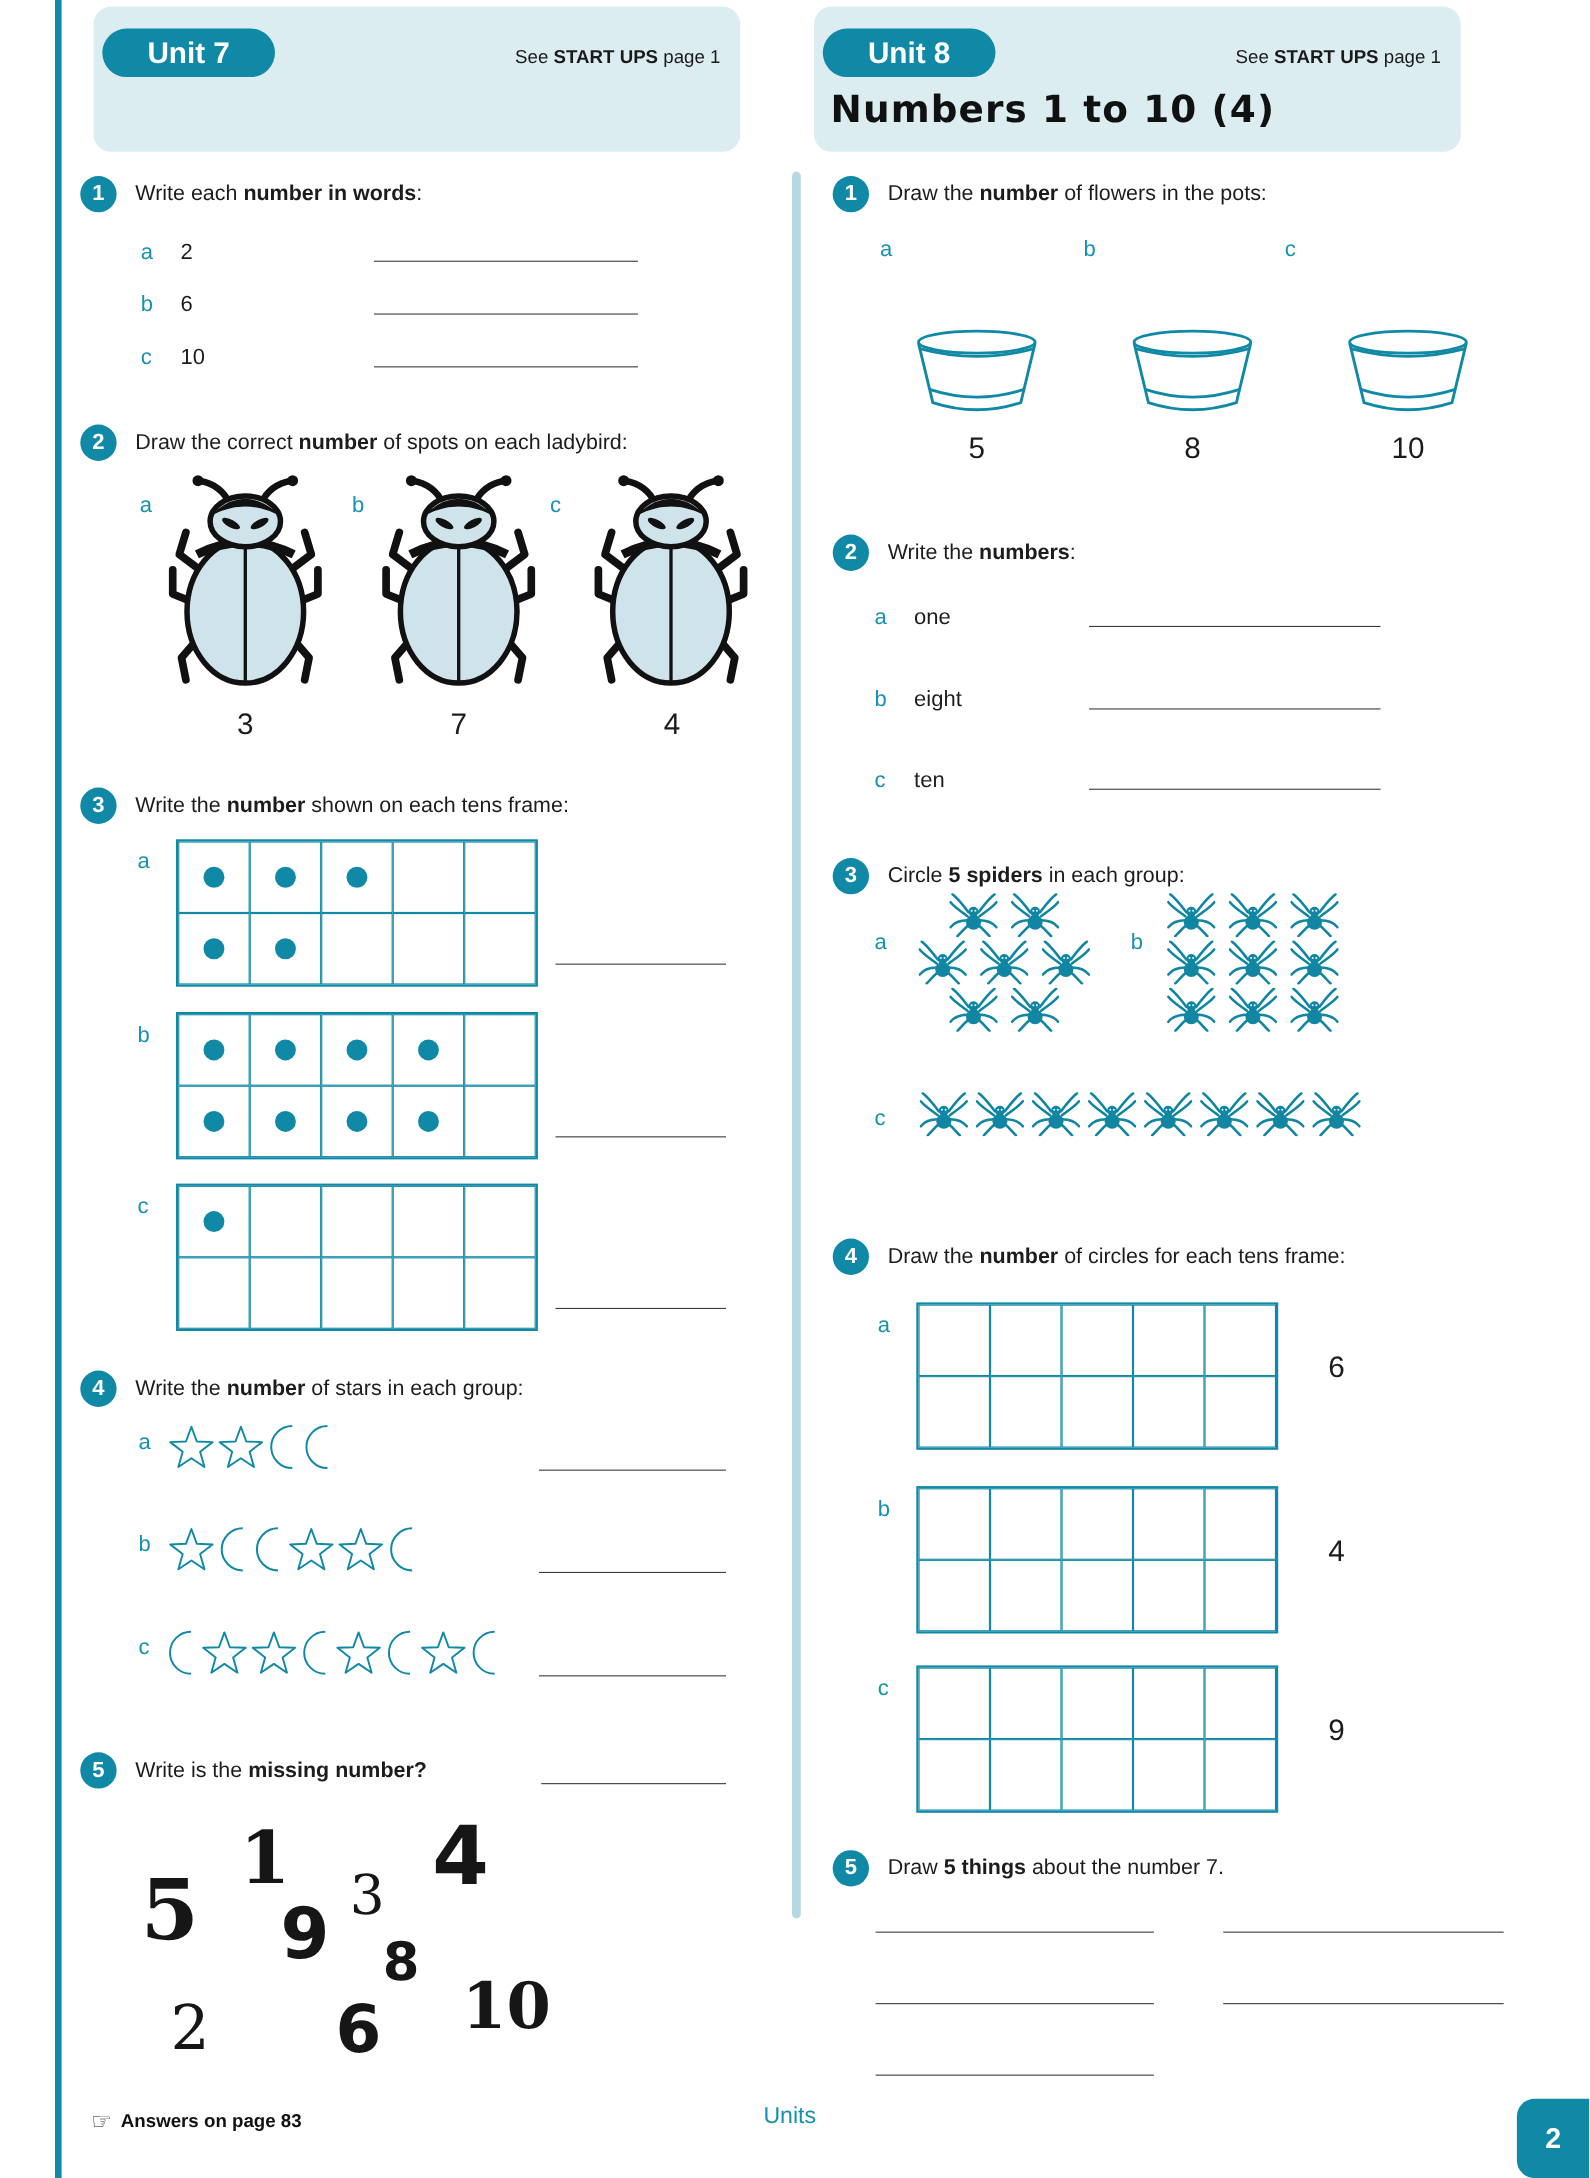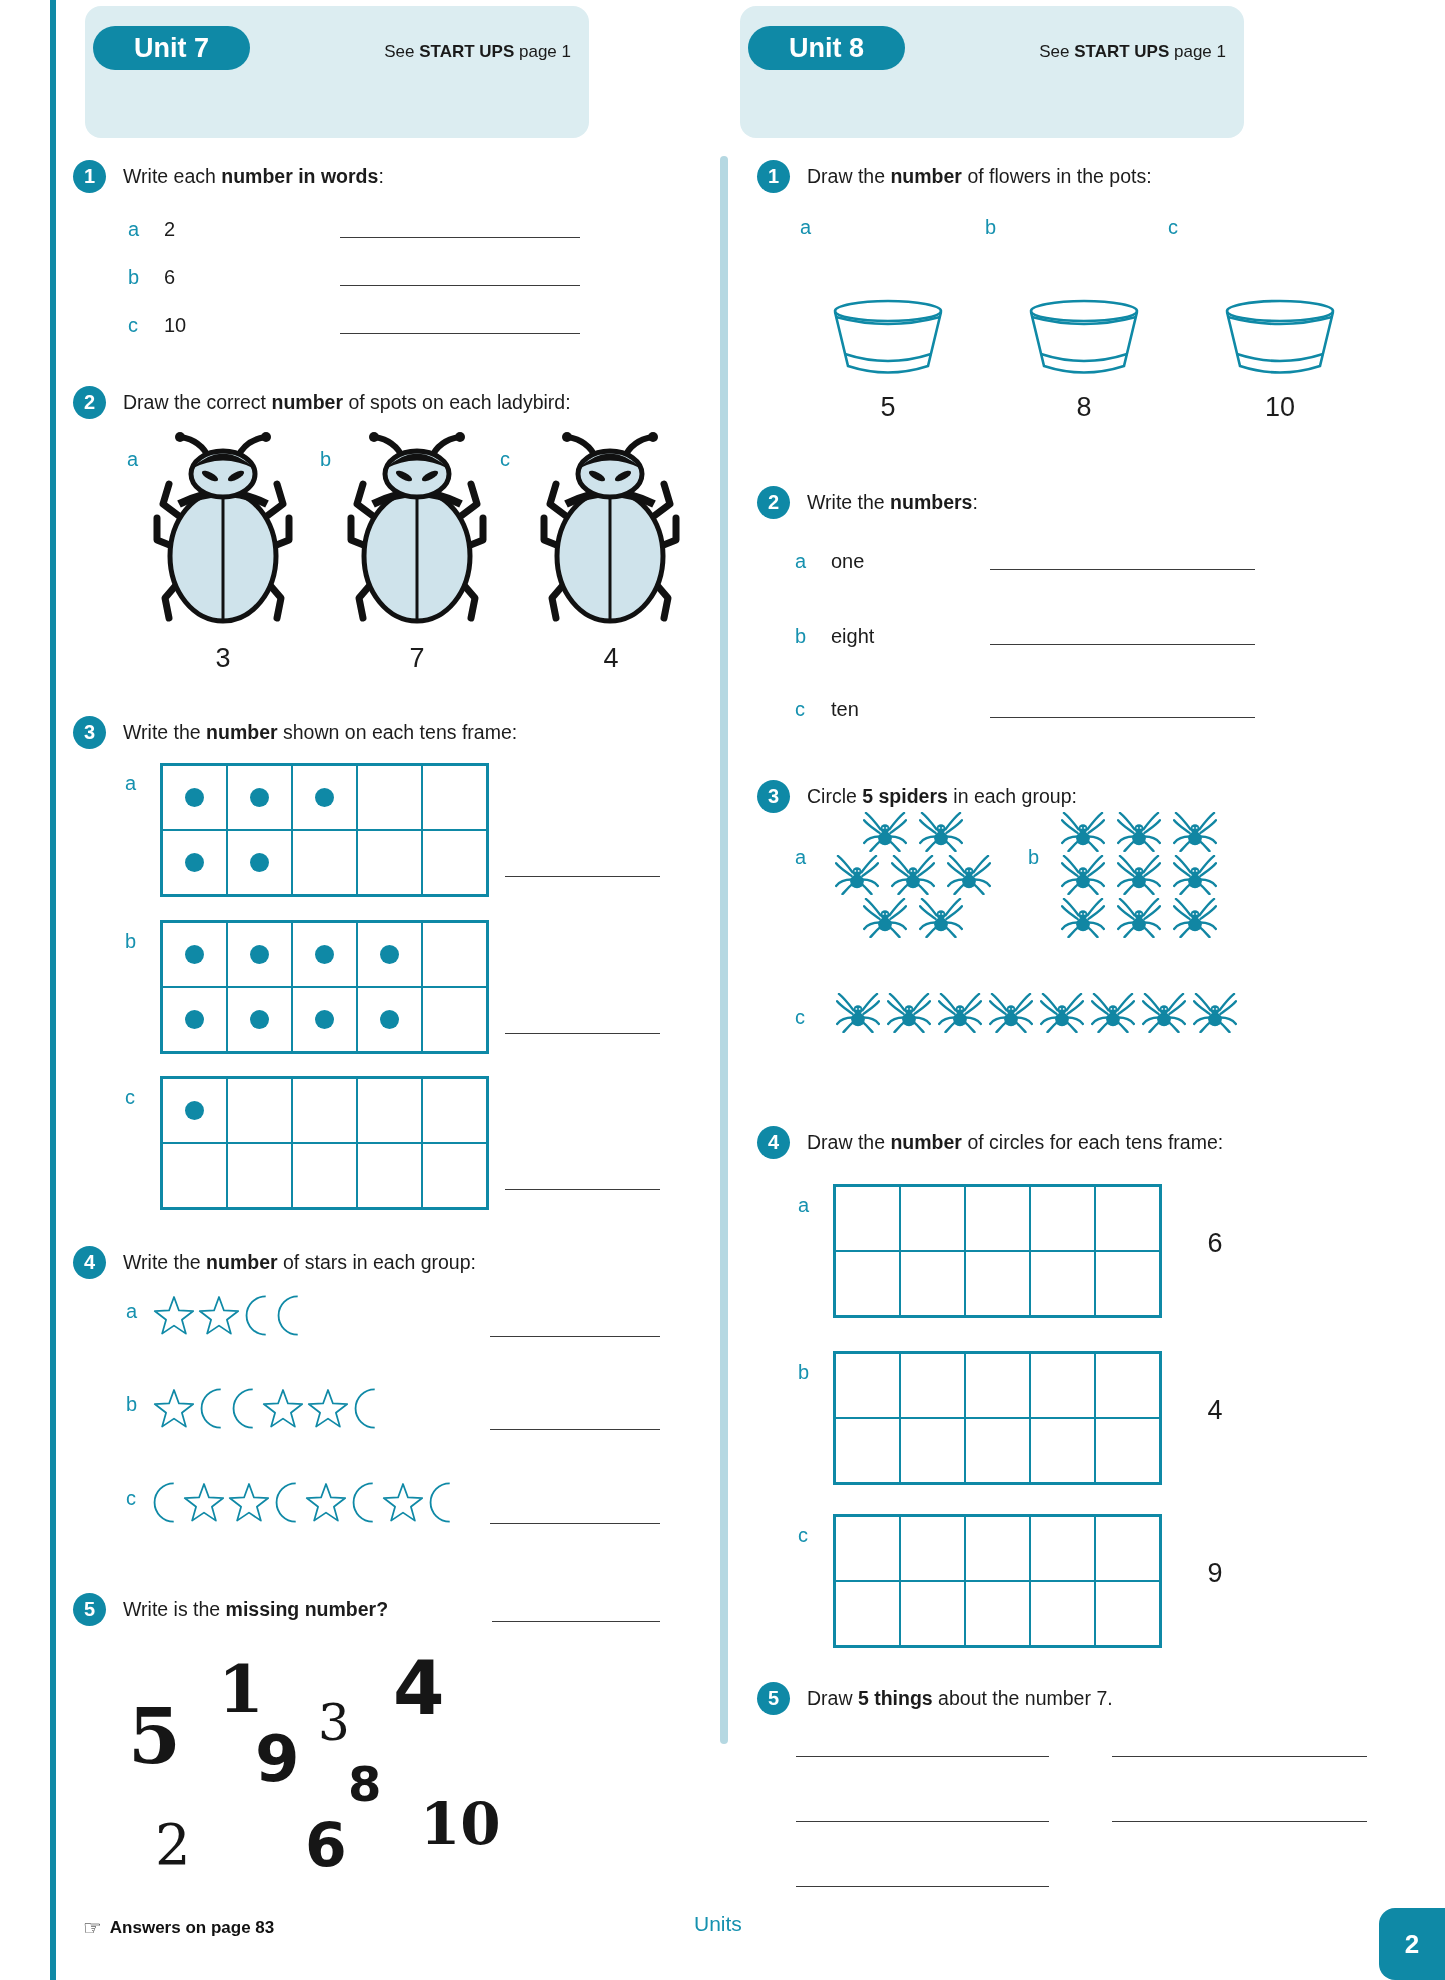--- a/index.html
+++ b/index.html
@@ -1,20 +1,20 @@
 <!DOCTYPE html>
 <html><head>
 <meta charset="utf-8">
 <style>
   html,body{margin:0;padding:0;background:#ffffff;}
   .page{position:relative;width:1445px;height:1980px;background:#fff;overflow:hidden;
         font-family:"Liberation Sans",sans-serif;color:#222;}
   .edge-bar{position:absolute;left:50px;top:0;width:6px;height:1980px;background:#0f89a6;}
   
-  .panel{position:absolute;top:6px;width:504px;height:132px;background:#dcedf1;border-radius:16px;}
+  .panel{position:absolute;top:6px;width:588px;height:132px;background:#dcedf1;border-radius:16px;}
   .panel.p7{left:85px;} .panel.p8{left:740px;}
   .pill{position:absolute;left:8px;top:20px;width:157px;height:44px;border-radius:22px;background:#0f89a6;
         color:#fff;font-weight:bold;font-size:27px;display:flex;align-items:center;justify-content:center;}
   .see{position:absolute;right:18px;top:36px;font-size:17px;color:#1a1a1a;}
   .u-title{position:absolute;left:15px;top:74px;font-family:"DejaVu Sans",sans-serif;
            font-weight:800;font-size:34px;letter-spacing:1px;color:#111;}
   .divider{position:absolute;left:720px;top:156px;width:8px;height:1588px;background:#b5d8e2;border-radius:6px;}
   
   .qrow{position:absolute;display:flex;gap:17px;align-items:flex-start;}
   .qnum{width:33px;height:33px;border-radius:50%;background:#0f89a6;color:#fff;flex:0 0 33px;
@@ -113,20 +113,21 @@
     </div>
   </div>
 
   <div class="panel p8">
     <div class="pill">Unit 8</div>
     <div class="see">
       <span>See</span>
       <b>START UPS</b>
       <span>page 1</span>
     </div>
+    <div class="u-title">Numbers 1 to 10 (4)</div>
   </div>
 
   <div class="divider"></div>
 
   <div class="qrow" style="left:73px;top:160px;">
     <div class="qnum">1</div>
     <div class="qtext"><span>Write each </span><b>number in words</b><span>:</span></div>
   </div>
   <div class="itemrow" style="left:128px;top:218px;width:452px;">
     <span class="ilbl">a</span>

